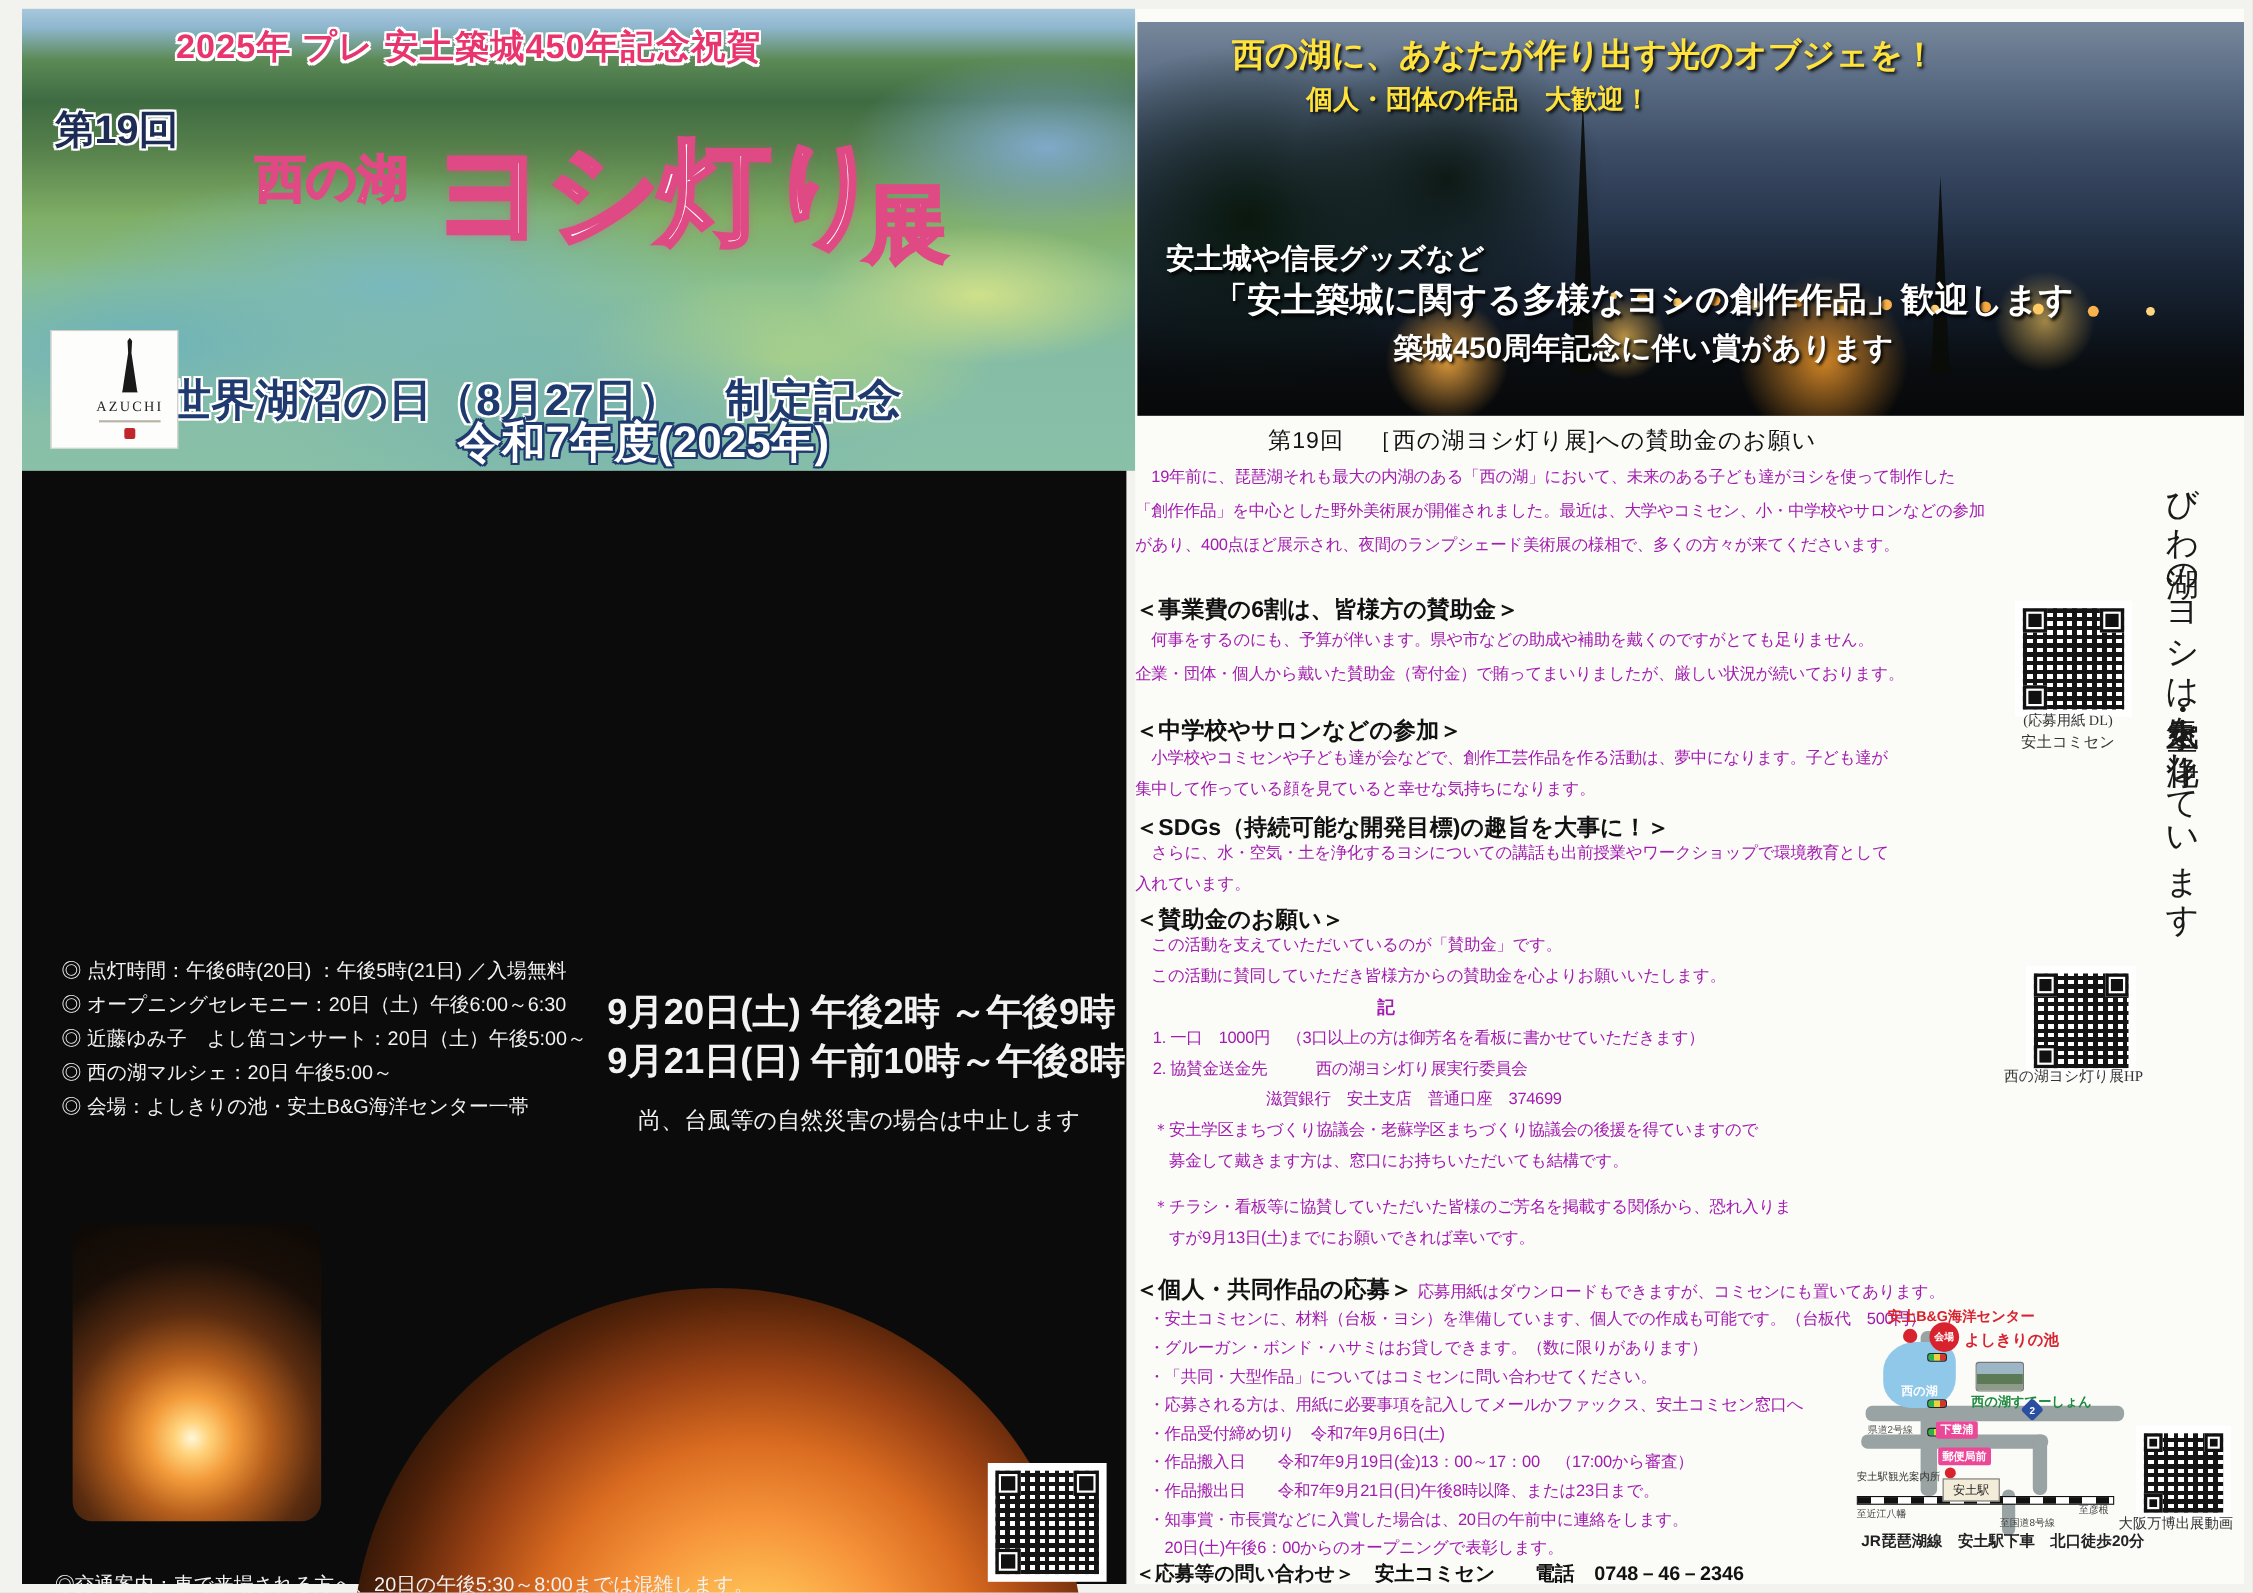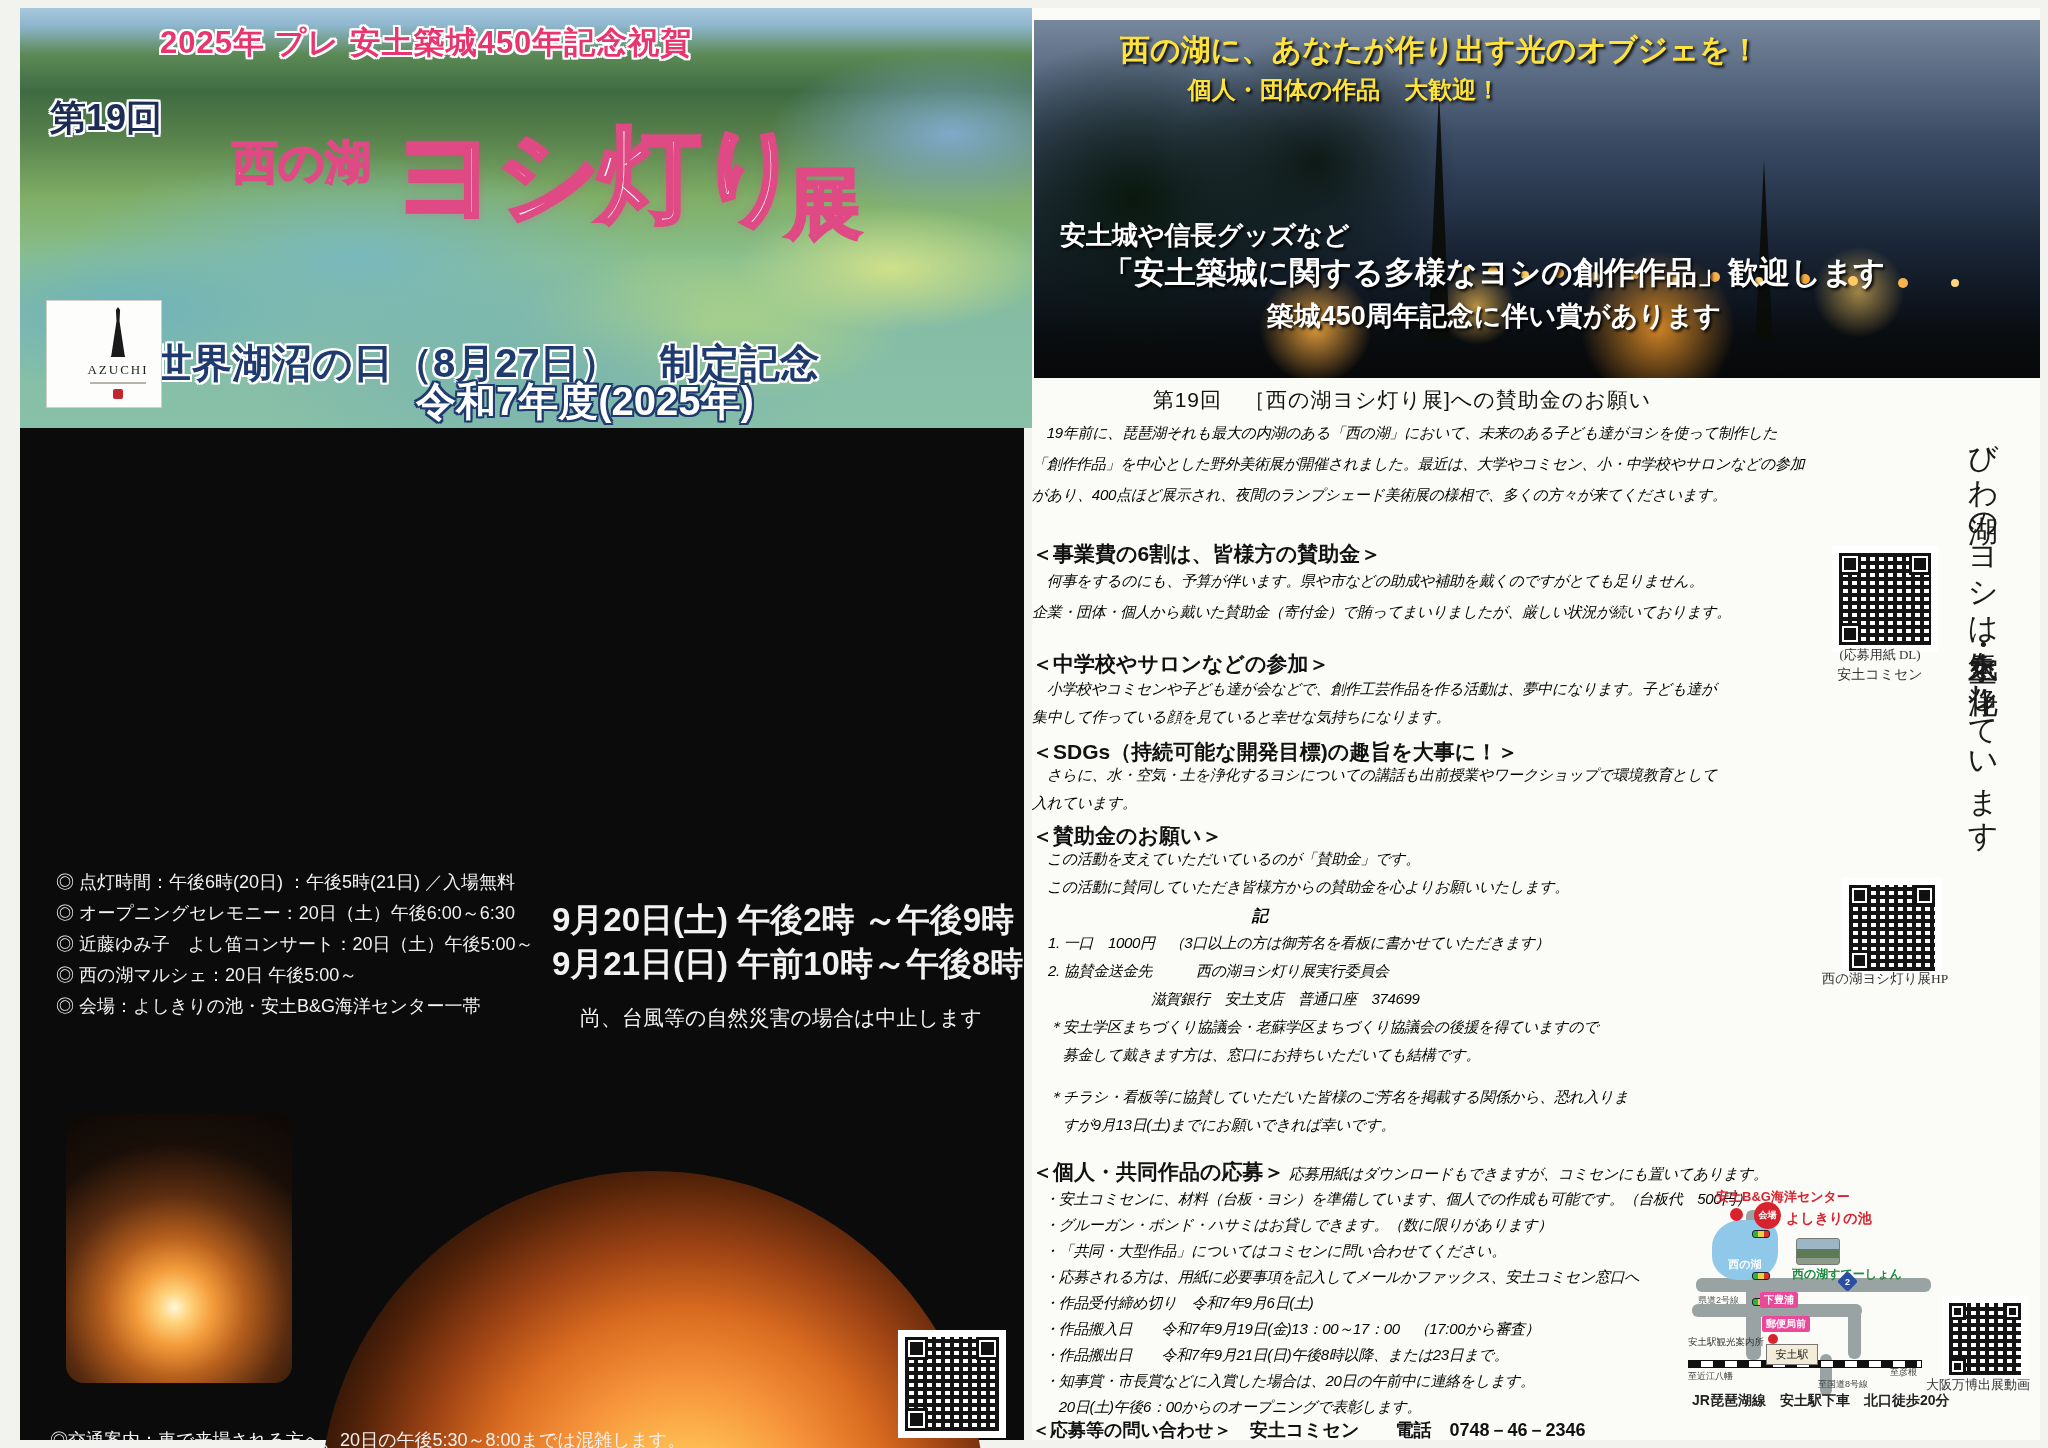--- a/index.html
+++ b/index.html
@@ -71,21 +71,21 @@
      box-shadow:26px 2px 0 2px #f8b84e,58px 6px 0 1px #ffca62,92px 4px 0 2px #f6a93e,128px 8px 0 2px #ffd884,
        168px 6px 0 1px #f3a23b,206px 10px 0 2px #ffc45c,248px 8px 0 2px #f9b04a,292px 12px 0 1px #ffd270,
        338px 10px 0 2px #f5a943,386px 12px 0 2px #ffc964,436px 14px 0 2px #f8b24e,488px 14px 0 1px #ffd67e;}
   .hero-t{position:absolute;text-align:center;}
   #hero1{left:1034px;top:30px;width:812px;font-size:30px;font-weight:bold;color:#ffe33c;text-shadow:2px 2px 3px rgba(0,0,0,.95);}
   #hero2{left:1034px;top:74px;width:620px;font-size:24px;font-weight:bold;color:#ffe33c;text-shadow:2px 2px 3px rgba(0,0,0,.95);}
   #hero3{left:1060px;top:218px;font-size:26px;font-weight:bold;color:#fff;text-shadow:2px 2px 3px #000;text-align:left;}
   #hero4{left:1044px;top:252px;width:900px;font-size:31px;font-weight:bold;color:#fff;text-shadow:2px 2px 3px #000;}
   #hero5{left:1044px;top:298px;width:900px;font-size:27px;font-weight:bold;color:#fff;text-shadow:2px 2px 3px #000;}
   
-  .rbody{color:#000000;font-size:15px;letter-spacing:-0.3px;font-style:italic;}
+  .rbody{color:#a21caf;font-size:15px;letter-spacing:-0.3px;}
   .rhead{color:#111;font-size:21px;font-weight:bold;letter-spacing:0;}
   #r-title{left:1032px;top:386px;width:740px;text-align:center;font-size:21px;color:#111;letter-spacing:1px;}
   #vertical-slogan{left:1962px;top:424px;height:700px;writing-mode:vertical-rl;text-orientation:upright;
      font-family:"Liberation Serif",serif;font-size:30px;color:#1a1a1a;}
   .qr-cap{font-family:"Liberation Serif",serif;color:#333;text-align:center;}
   
   #map{left:1668px;top:1186px;width:290px;height:230px;font-family:"Liberation Sans",sans-serif;}
   #map .road{position:absolute;background:#9aa3a3;border-radius:6px;}
   #map .lake{position:absolute;left:44px;top:34px;width:66px;height:60px;background:#90c8ea;
      border-radius:45% 30% 45% 40%;display:flex;align-items:flex-end;justify-content:center;}

